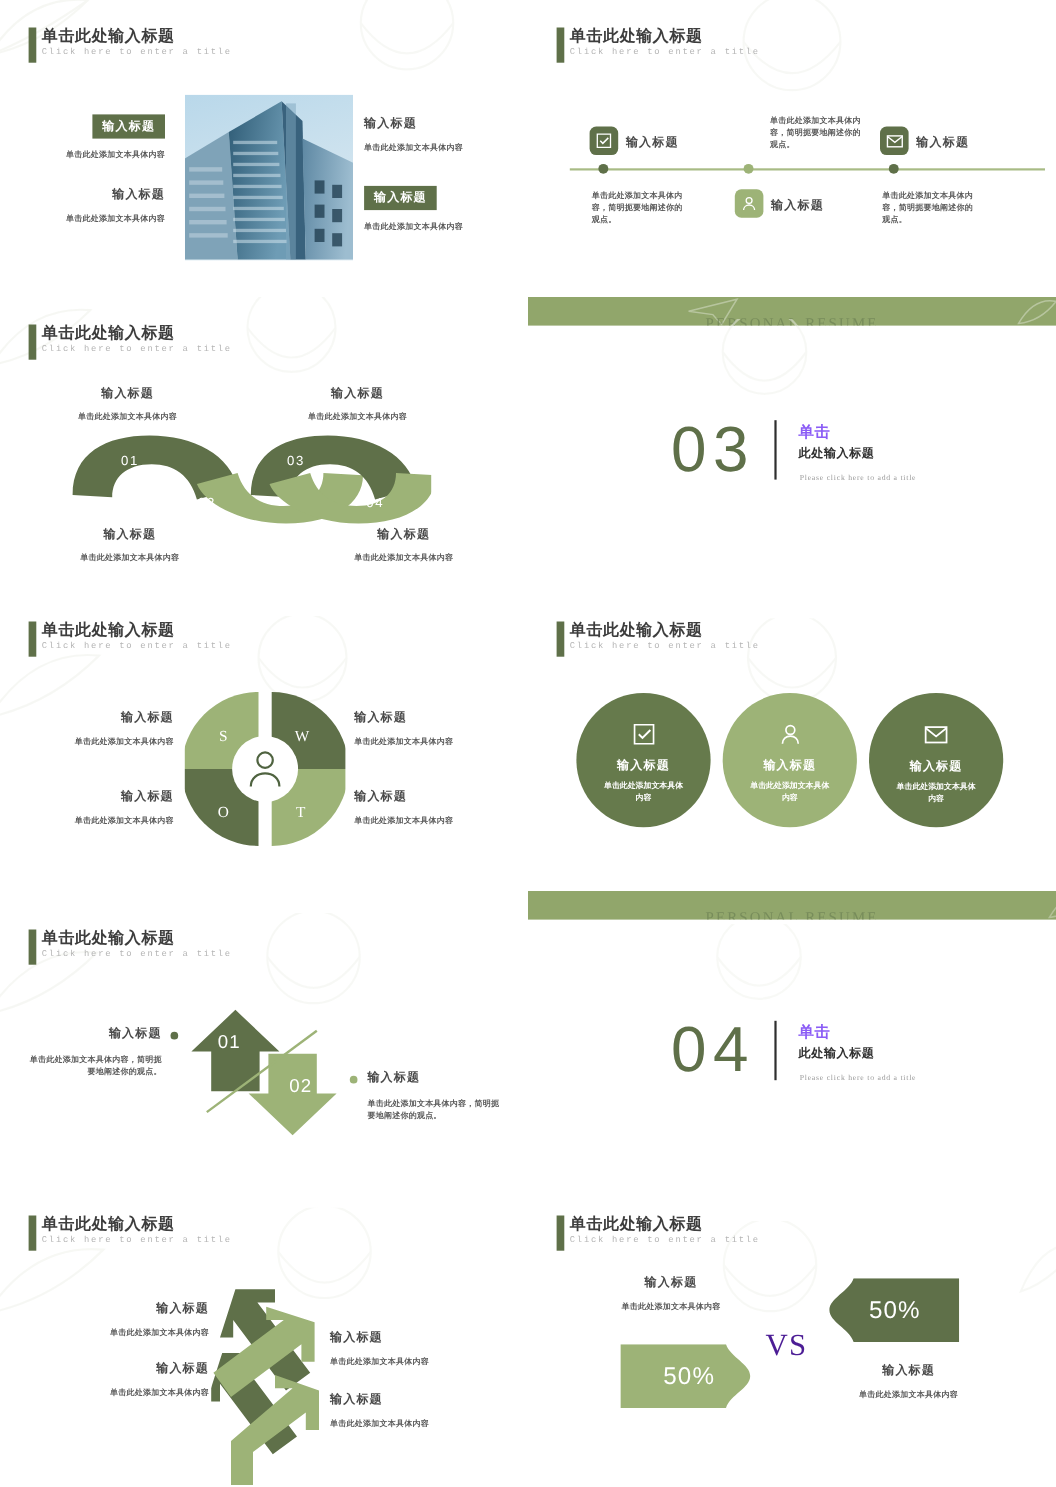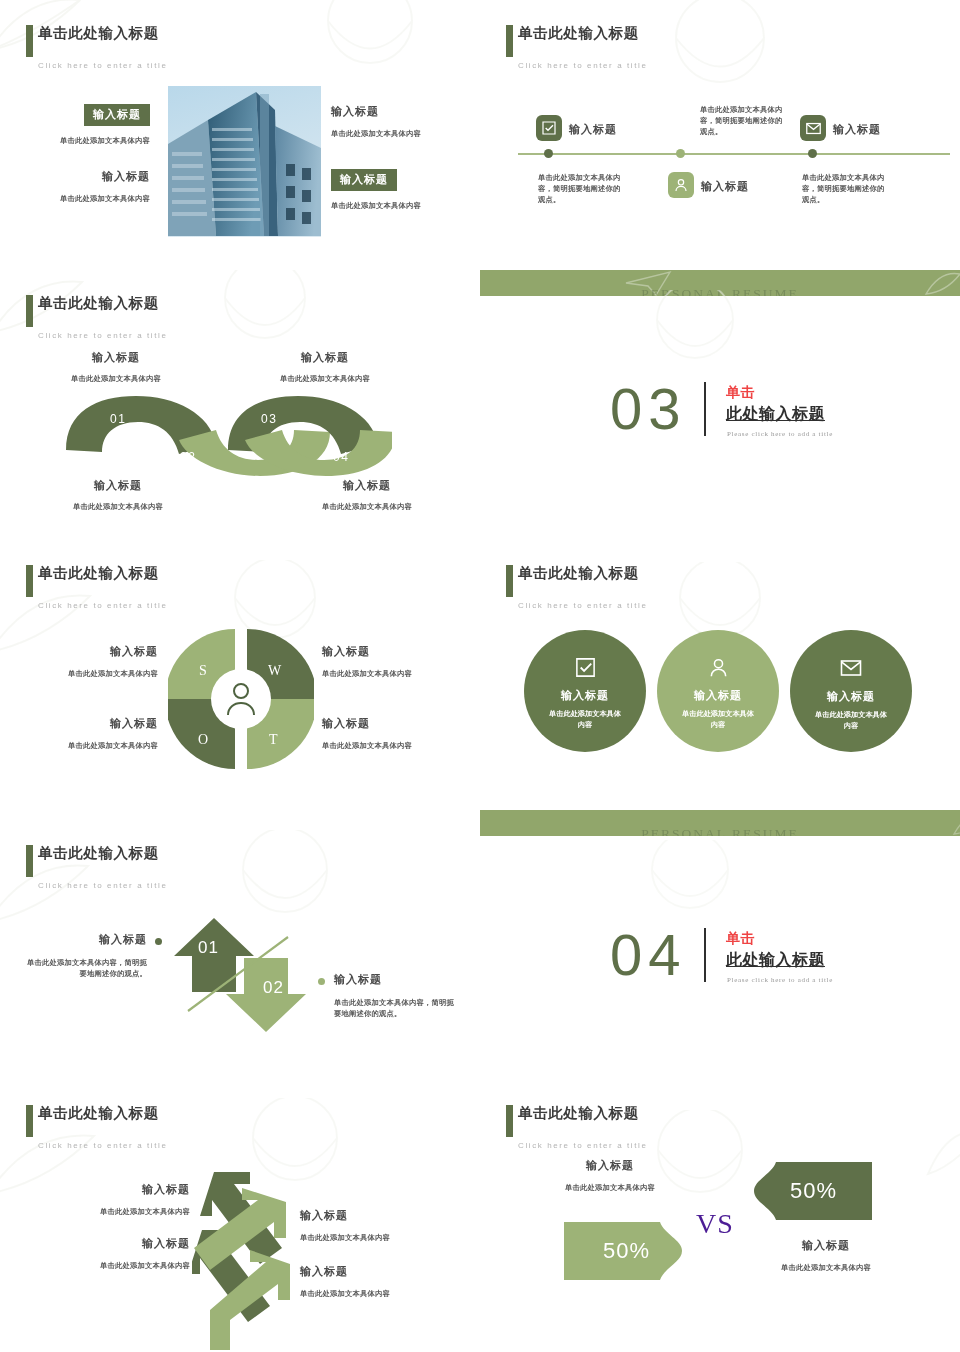--- a/index.html
+++ b/index.html
@@ -35,23 +35,23 @@
   .hdr { position: absolute; left: 38px; top: 24px; }
   .hdr .bar {
     position: absolute; left: -12px; top: 1px;
     width: 7px; height: 32px; background: #5f7049;
   }
   .hdr .cn {
     font-size: 14.5px; font-weight: bold; color: #3d3d3d;
     letter-spacing: .6px; line-height: 19px; white-space: nowrap;
   }
   .hdr .en {
-    font-family: Liberation Sans, sans-serif;
+    font-family: Liberation Mono, monospace;
     font-size: 8px; color: #b4b4b4; letter-spacing: 1.6px;
-    margin-top: 18px; white-space: nowrap;
+    margin-top: 0; white-space: nowrap;
   }
 
   
   .t-title { font-size: 11px; font-weight: bold; color: #4a4a4a; letter-spacing: 1px; white-space: nowrap; }
   .t-body  { font-size: 7.3px; font-weight: bold; color: #5a5a5a; letter-spacing: .2px; line-height: 11px; }
   .chip {
     display: inline-block; background: #5f7049; color: #ffffff;
     font-size: 11px; font-weight: bold; letter-spacing: 1px;
     padding: 3px 9px 4px; white-space: nowrap;
   }
@@ -72,22 +72,22 @@
   }
   .bignum {
     position: absolute;
     font-family: "Liberation Sans", sans-serif;
     font-size: 58px; font-weight: 300; color: #5f7049;
     letter-spacing: 6px; line-height: 1;
   }
   .sect-div {
     position: absolute; width: 2px; background: #2f2f2f;
   }
-  .sect-cn1 { position: absolute; font-size: 14px; font-weight: bold; color: #ef4444; letter-spacing: .5px; }
-  .sect-cn2 { position: absolute; font-size: 16px; font-weight: bold; color: #2f2f2f; letter-spacing: .5px; text-decoration: underline; }
+  .sect-cn1 { position: absolute; font-size: 14px; font-weight: bold; color: #8b5cf6; letter-spacing: .5px; }
+  .sect-cn2 { position: absolute; font-size: 11px; font-weight: bold; color: #2f2f2f; letter-spacing: .5px; }
   .sect-en {
     position: absolute;
     font-family: Liberation Serif, serif;
     font-size: 7px; color: #9a9a9a; letter-spacing: .7px; text-align: right;
   }
 
   
   .photo {
     position: absolute; left: 168px; top: 86px; width: 153px; height: 151px;
     overflow: hidden;

